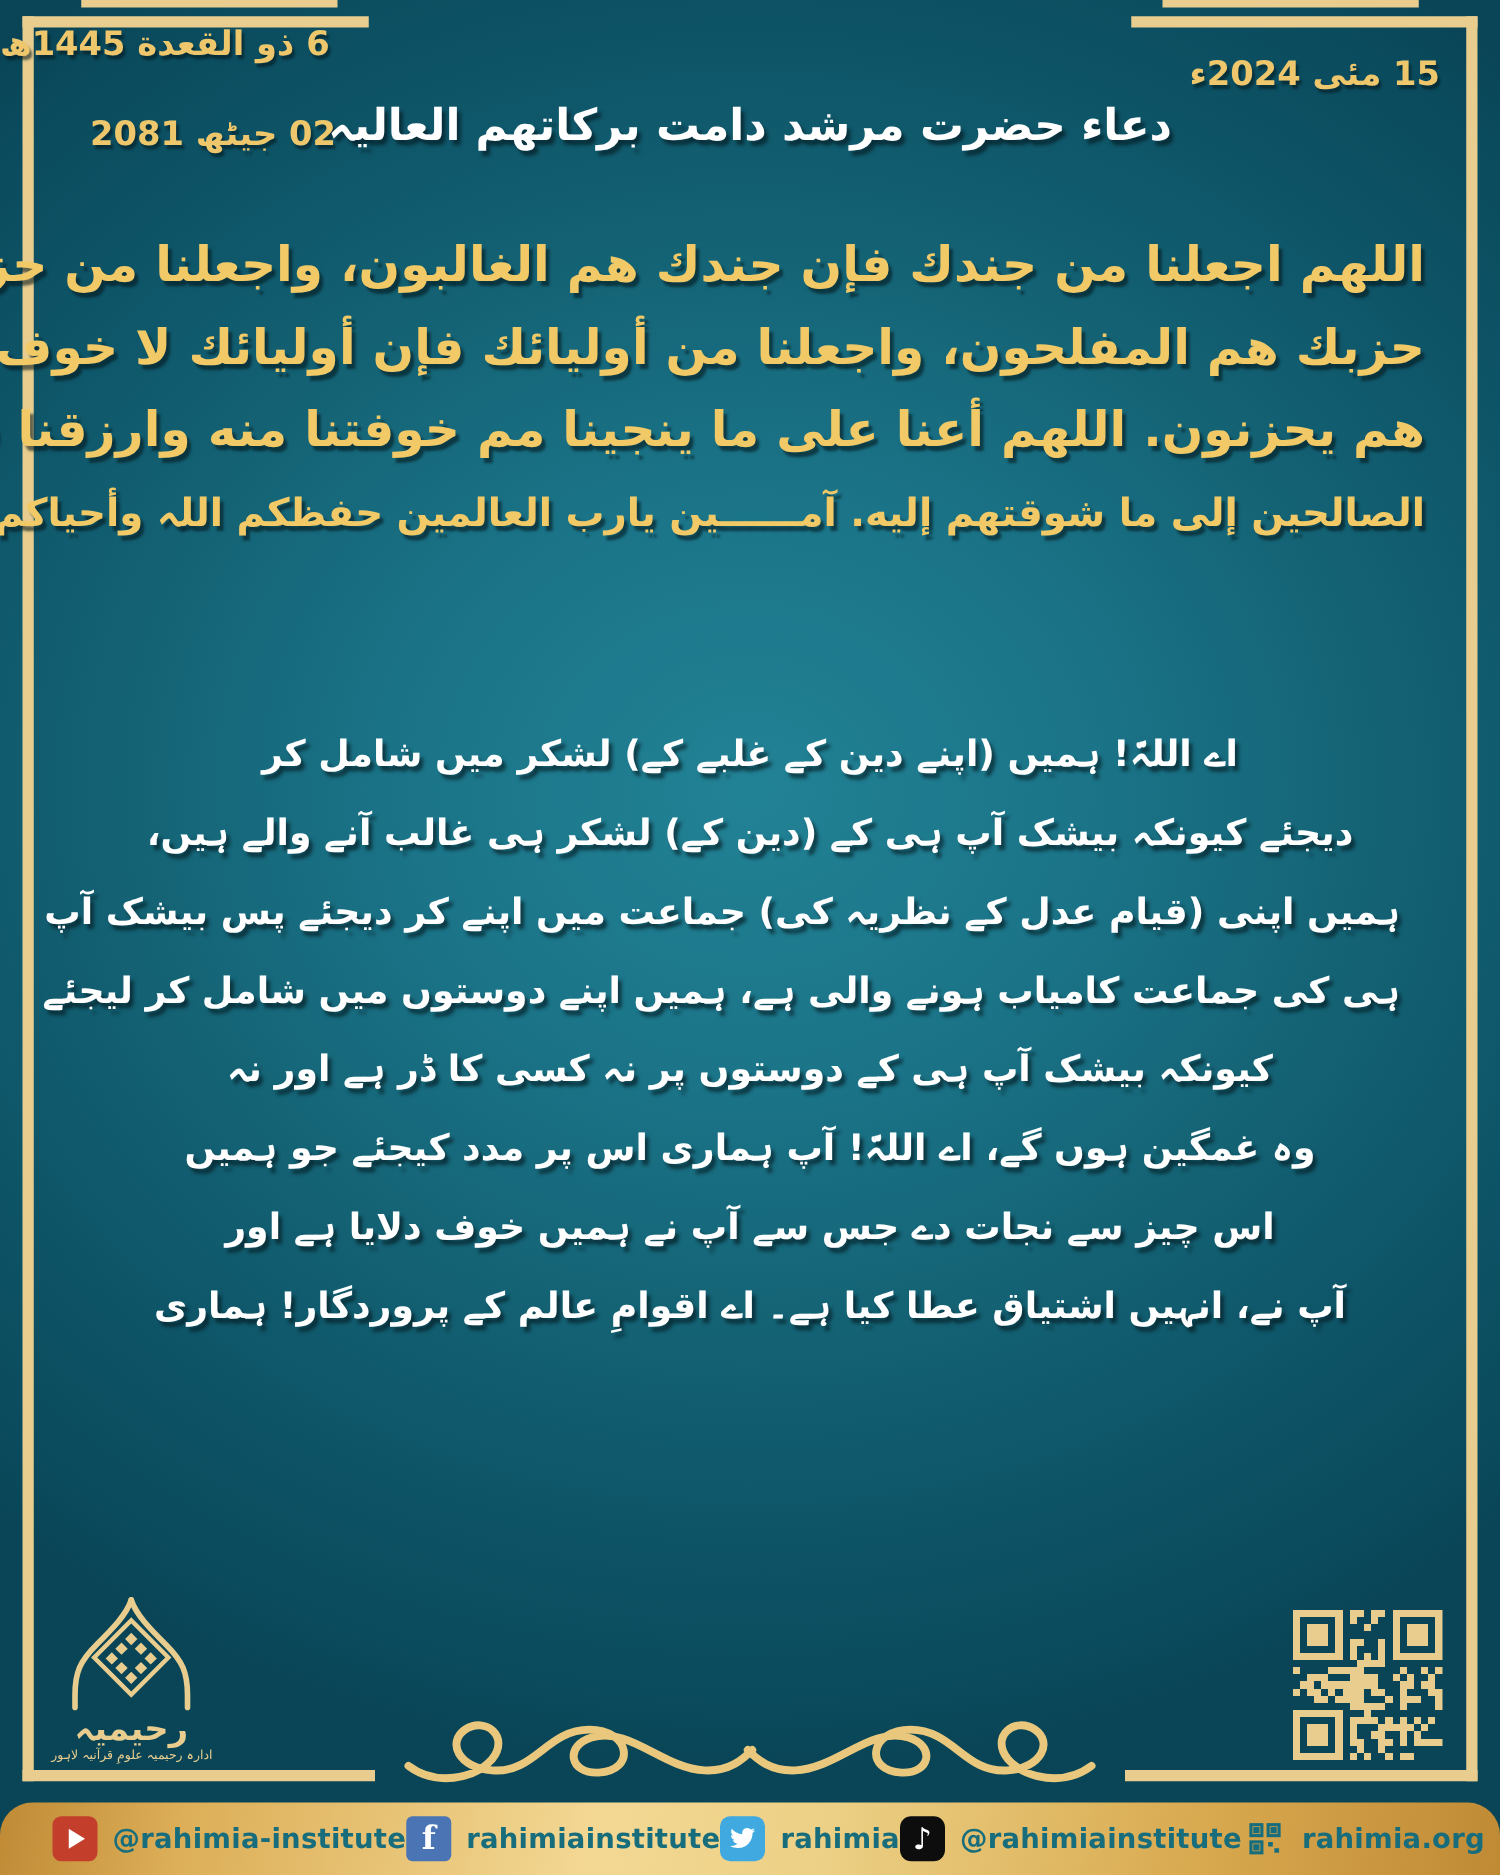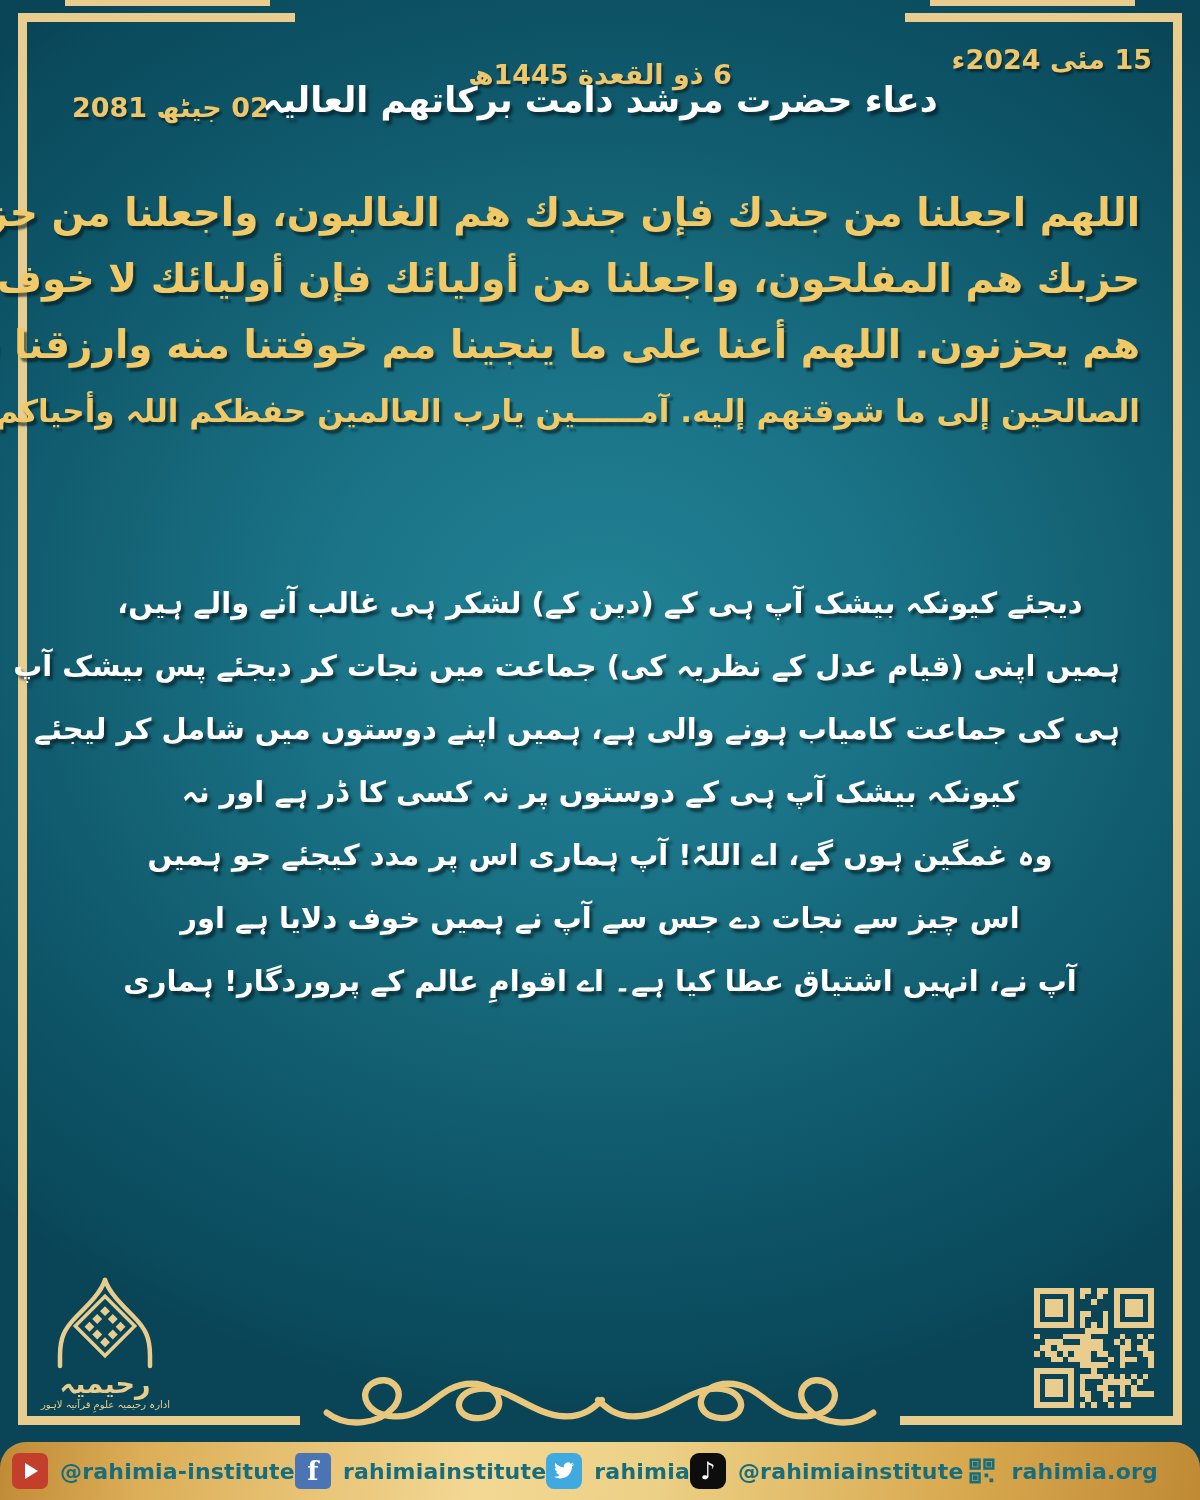--- a/index.html
+++ b/index.html
@@ -49,21 +49,21 @@
   }
   
   .flourish{position:absolute;left:290px;top:1362px;width:620px;height:76px;}
   
   .qr{position:absolute;left:1034px;top:1288px;width:120px;height:120px;}
   
   .footer{
     position:absolute;left:0;right:0;bottom:0;height:58px;
     background:linear-gradient(100deg,#c08a35 0%,#dcae57 12%,#f3d894 40%,#ecd085 55%,#d8a94f 80%,#c08a35 100%);
     border-radius:26px 26px 0 0;
-    display:flex;align-items:center;justify-content:flex-end;
+    display:flex;align-items:center;justify-content:flex-start;
     padding:16px 42px;box-sizing:border-box;
   }
   .footer-item{display:flex;align-items:center;gap:12px;}
   .footer-handle{color:#176d7c;font-weight:bold;font-size:22px;letter-spacing:.2px;white-space:nowrap;}
   .sicon{width:36px;height:36px;border-radius:7px;display:flex;align-items:center;justify-content:center;flex:0 0 auto;}
   .sicon.yt{background:#c33e2b;}
   .yt-tri{width:0;height:0;border-left:13px solid #fff;border-top:8px solid transparent;border-bottom:8px solid transparent;margin-left:3px;}
   .sicon.fb{background:#4a74b4;border-radius:5px;color:#fff;font-weight:bold;font-size:26px;font-family:"DejaVu Serif",serif;}
   .sicon.tw{background:#3fa9e0;border-radius:8px;}
   .sicon.tk{background:#0d0d0d;border-radius:9px;color:#fff;font-size:24px;}
@@ -75,36 +75,37 @@
 <div class="frame-seg" style="left:65px;top:0;width:205px;height:6px;"></div>
 <div class="frame-seg" style="left:930px;top:0;width:205px;height:6px;"></div>
 
 <div class="frame-seg" style="left:18px;top:13px;width:9px;height:1412px;"></div>
 <div class="frame-seg" style="left:1173px;top:13px;width:9px;height:1412px;"></div>
 <div class="frame-seg" style="left:18px;top:13px;width:277px;height:9px;"></div>
 <div class="frame-seg" style="left:905px;top:13px;width:277px;height:9px;"></div>
 <div class="frame-seg" style="left:18px;top:1416px;width:282px;height:9px;"></div>
 <div class="frame-seg" style="left:900px;top:1416px;width:282px;height:9px;"></div>
 
-<div class="date" style="left:0;right:0;top:20px;text-align:center;font-size:27px;margin-top:39px;">6 ذو القعدة 1445ھ</div>
+<div class="date" style="left:0;right:0;top:20px;text-align:left;font-size:27px;">6 ذو القعدة 1445ھ</div>
 <div class="date" style="right:48px;top:44px;font-size:27px;">15 مئی 2024ء</div>
 <div class="date" style="left:72px;top:46px;font-size:27px;margin-top:46px;">02 جیٹھ 2081</div>
 
 <div class="poster-title">دعاء حضرت مرشد دامت برکاتھم العالیہ</div>
 
 <div class="arabic-block">
   <div class="arabic-line">اللھم اجعلنا من جندك فإن جندك ھم الغالبون، واجعلنا من حزبك فإن</div>
   <div class="arabic-line">حزبك ھم المفلحون، واجعلنا من أولیائك فإن أولیائك لا خوف علیھم ولا</div>
   <div class="arabic-line">ھم یحزنون. اللھم أعنا علی ما ینجینا مم خوفتنا منه وارزقنا شوق</div>
   <div class="arabic-line small">الصالحین إلی ما شوقتھم إلیه. آمــــــین یارب العالمین حفظکم اللہ وأحیاکم حیاة طیبة</div>
 </div>
 
 <div class="urdu-block">
+  <div class="urdu-line">اے اللہّ! ہمیں (اپنے دین کے غلبے کے) لشکر میں شامل کر</div>
   <div class="urdu-line">دیجئے کیونکہ بیشک آپ ہی کے (دین کے) لشکر ہی غالب آنے والے ہیں،</div>
-  <div class="urdu-line">ہمیں اپنی (قیام عدل کے نظریہ کی) جماعت میں نجات کر دیجئے پس بیشک آپ</div>
+  <div class="urdu-line">ہمیں اپنی (قیام عدل کے نظریہ کی) جماعت میں اپنے کر دیجئے پس بیشک آپ</div>
   <div class="urdu-line">ہی کی جماعت کامیاب ہونے والی ہے، ہمیں اپنے دوستوں میں شامل کر لیجئے</div>
   <div class="urdu-line">کیونکہ بیشک آپ ہی کے دوستوں پر نہ کسی کا ڈر ہے اور نہ</div>
   <div class="urdu-line">وہ غمگین ہوں گے، اے اللہّ! آپ ہماری اس پر مدد کیجئے جو ہمیں</div>
   <div class="urdu-line">اس چیز سے نجات دے جس سے آپ نے ہمیں خوف دلایا ہے اور</div>
   <div class="urdu-line">آپ نے، انہیں اشتیاق عطا کیا ہے۔ اے اقوامِ عالم کے پروردگار! ہماری</div>
 </div>
 
 <div class="logo-wrap">
   <svg width="120" height="96" viewBox="0 0 120 96" fill="none" stroke="#e8cd8f" stroke-width="4.5" stroke-linecap="round">
     <path d="M60,4 C56,16 45,27 32,40 C19,53 15,62 15,80 L15,90"></path>

